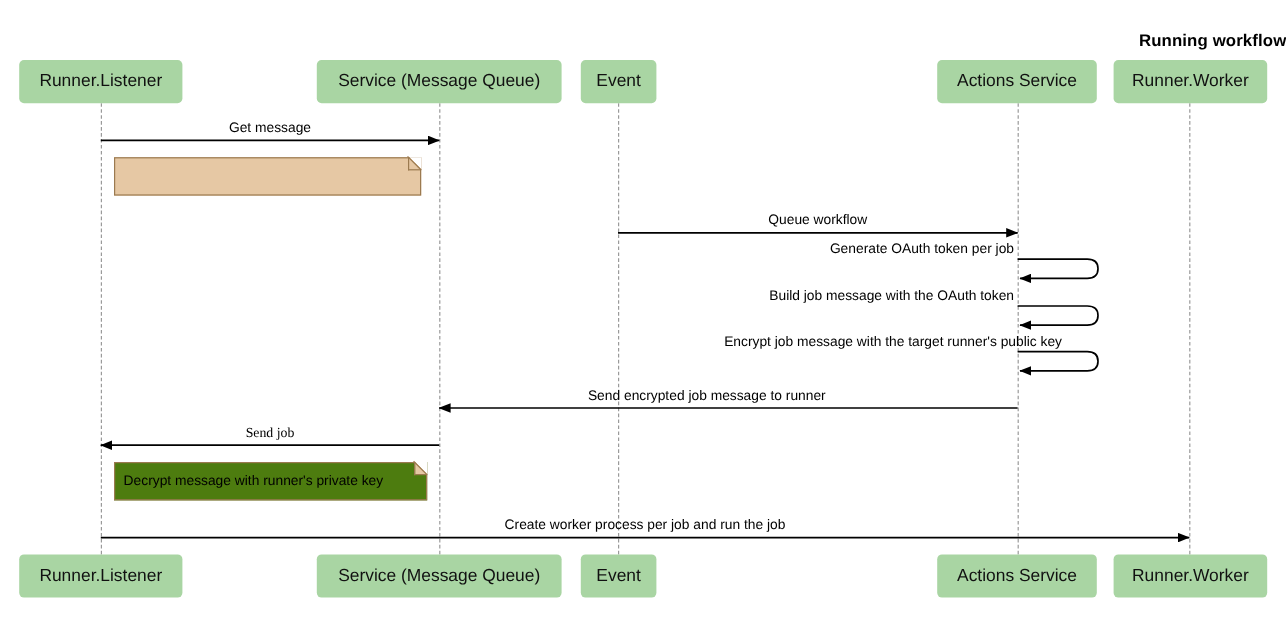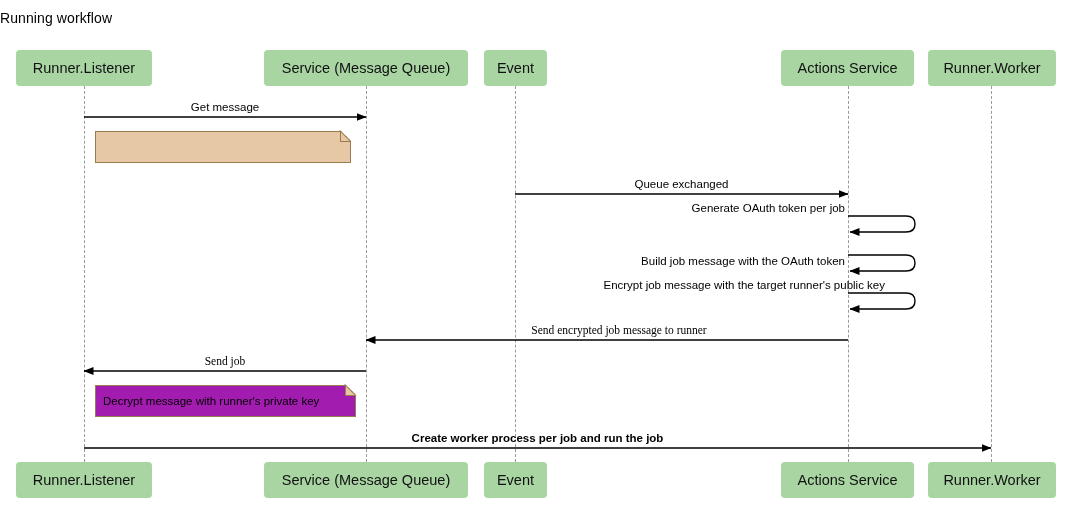--- a/index.html
+++ b/index.html
@@ -13,25 +13,25 @@
   #canvas {
     position: relative;
     width: 1072px;
     height: 523px;
     background: #ffffff;
     overflow: hidden;
   }
   .diagram-title {
     position: absolute;
     left: 0;
-    top: 10px;
+    top: 25px;
     width: 1072px;
-    text-align: left;
+    text-align: right;
     font-size: 14px;
-    font-weight: normal;
+    font-weight: bold;
     color: #000000;
     letter-spacing: 0.1px;
   }
   .participant-box {
     position: absolute;
     background: #A9D5A3;
     border-radius: 4px;
     display: flex;
     align-items: center;
     justify-content: center;
@@ -166,32 +166,32 @@
         <path d="M 848 255 L 906 255 Q 915 255 915 263 Q 915 271 906 271 L 850 271" fill="none" stroke="#000000" stroke-width="1.4" marker-end="url(#arrowhead-l)"></path>
         <path d="M 848 293 L 906 293 Q 915 293 915 301 Q 915 309 906 309 L 850 309" fill="none" stroke="#000000" stroke-width="1.4" marker-end="url(#arrowhead-l)"></path>
         <line x1="848" y1="340" x2="366" y2="340" stroke="#000000" stroke-width="1.4" marker-end="url(#arrowhead-l)"></line>
         <line x1="366" y1="371" x2="84" y2="371" stroke="#000000" stroke-width="1.4" marker-end="url(#arrowhead-l)"></line>
         <line x1="84" y1="448" x2="991" y2="448" stroke="#000000" stroke-width="1.4" marker-end="url(#arrowhead-r)"></line>
       </g>
   </svg>
 
   <div id="msg-labels">
       <div class="msg-label center" style="left: 225px; top: 101px;">Get message</div>
-      <div class="msg-label center" style="left: 681.5px; top: 178px;">Queue exchanged</div>
+      <div class="msg-label center" style="left: 681.5px; top: 178px;">Queue workflow</div>
       <div class="msg-label right-anchor" style="left: 845px; top: 202px;">Generate OAuth token per job</div>
-      <div class="msg-label right-anchor" style="left: 845px; top: 241px; margin-top: 14px;">Build job message with the OAuth token</div>
+      <div class="msg-label right-anchor" style="left: 845px; top: 241px;">Build job message with the OAuth token</div>
       <div class="msg-label right-anchor" style="left: 885px; top: 279px;">Encrypt job message with the target runner's public key</div>
-      <div class="msg-label center" style="left: 619px; top: 324px; font-family: Liberation Serif, serif;">Send encrypted job message to runner</div>
+      <div class="msg-label center" style="left: 589px; top: 324px;">Send encrypted job message to runner</div>
       <div class="msg-label center" style="left: 225px; top: 355px; font-family: Liberation Serif, serif;">Send job</div>
-      <div class="msg-label center" style="left: 537.5px; top: 432px; font-weight: bold;">Create worker process per job and run the job</div>
+      <div class="msg-label center" style="left: 537.5px; top: 432px;">Create worker process per job and run the job</div>
     </div>
 
   <div id="notes">
       <div class="note" style="left: 95px; top: 131px; width: 256px; background: rgb(230, 200, 164); border-color: rgb(155, 122, 80);">
         <span class="note-fold"></span>
       </div>
-      <div class="note" style="left: 95px; top: 385px; width: 261px; background: #a21caf; border-color: rgb(155, 122, 80);">
+      <div class="note" style="left: 95px; top: 385px; width: 261px; background: #4d7c0f; border-color: rgb(155, 122, 80);">
         <span>Decrypt message with runner's private key</span>
         <span class="note-fold"></span>
       </div>
     </div>
 
 </div>
 
 </body></html>

